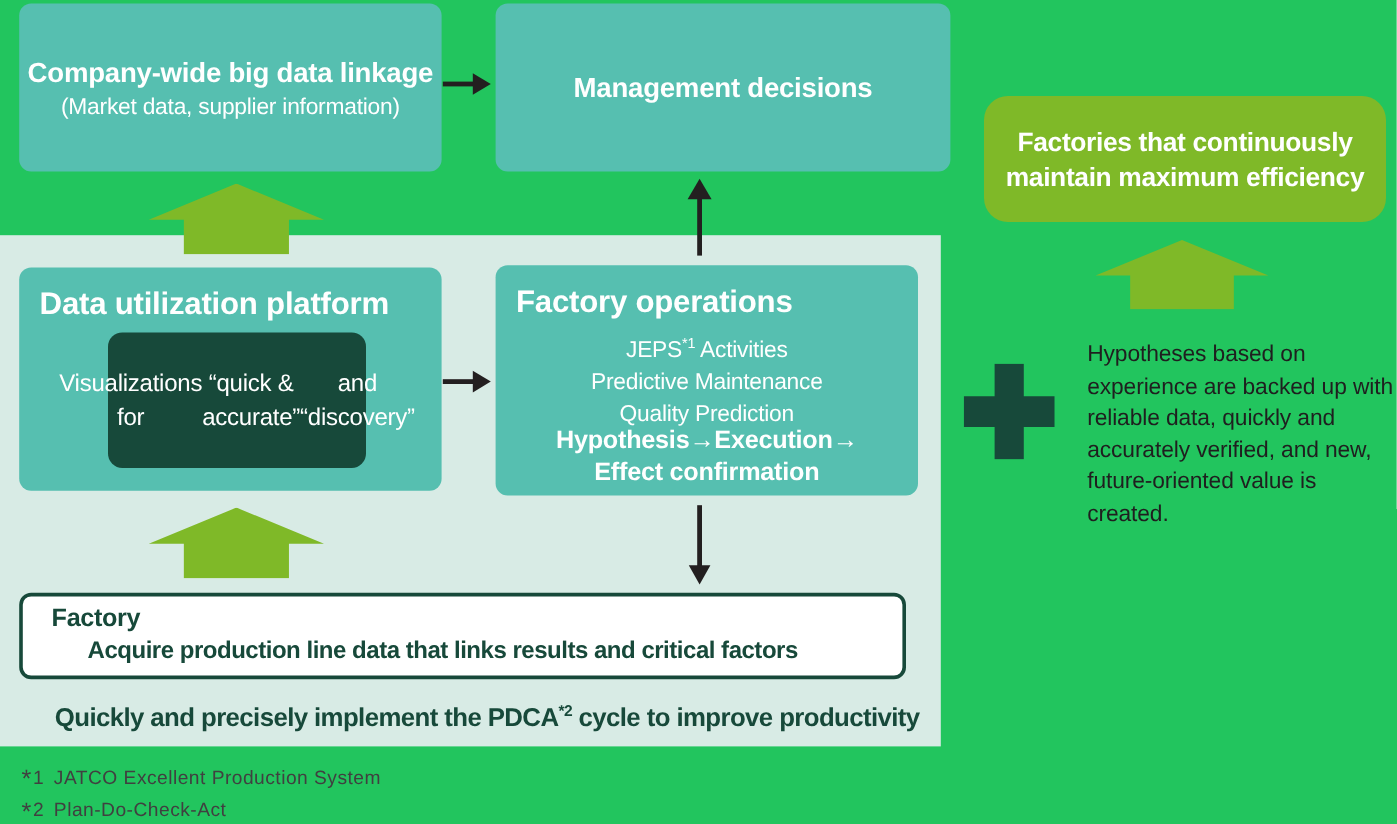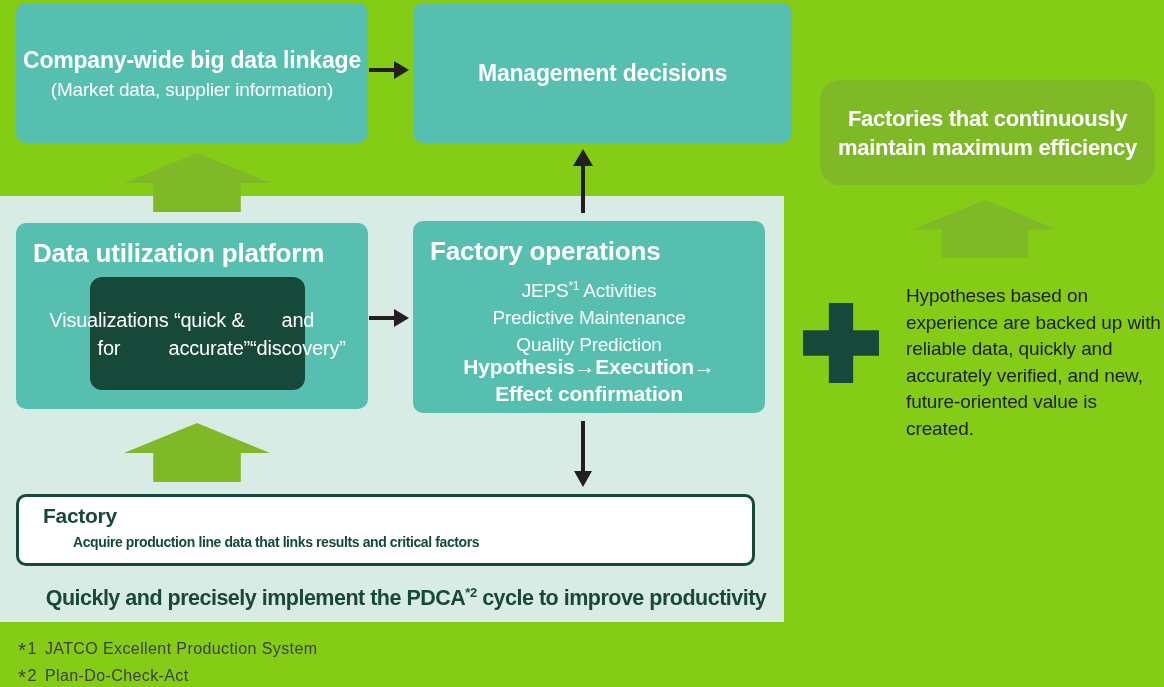--- a/index.html
+++ b/index.html
@@ -1,18 +1,18 @@
 <!DOCTYPE html>
 <html style="--teal: #56bfb0; --panel_bg: #d8ebe5; --green: #7fb928; --dark_green: #17493a; --arrow: #231f20; --text: #1f1f1f; --footnote: #404040;"><head>
 <meta charset="utf-8">
 <style>
   html,body { margin:0; padding:0; background:#ffffff; }
   .stage {
     position:relative; width:1164px; height:687px; overflow:hidden;
-    background:#84cc16;
+    background:#22c55e;
     font-family:"Liberation Sans","DejaVu Sans",sans-serif;
     -webkit-font-smoothing:antialiased;
   }
   
   .box { position:absolute; box-sizing:border-box; border-radius:10px; }
   .teal { background:var(--teal,#56bfb0); color:#ffffff; }
   .greenbox { background:var(--green,#7fb928); color:#ffffff; border-radius:20px; }
   .center-col { display:flex; flex-direction:column; justify-content:center; align-items:center; text-align:center; }
   .box-title { font-size:23px; font-weight:bold; letter-spacing:-0.2px; line-height:28px; }
   .box-sub { font-size:19px; margin-top:5px; letter-spacing:-0.2px; }
@@ -33,21 +33,21 @@
   .factops-box   { left:413px; top:221px; width:352px; height:192px; }
   .ops-items { position:absolute; left:0; top:52px; width:100%; text-align:center; font-size:19px; line-height:27px; letter-spacing:-0.2px; }
   .ops-items sup { font-size:12px; }
   .ops-flow  { position:absolute; left:0; top:132px; width:100%; text-align:center; font-size:21px; font-weight:bold; line-height:27px; letter-spacing:-0.2px; }
   .factory-outline {
     position:absolute; left:16px; top:494px; width:739px; height:72px; box-sizing:border-box;
     background:#ffffff; border:3px solid var(--dark_green,#17493a); border-radius:10px;
     color:var(--dark_green,#17493a); padding-top:6px;
   }
   .factory-title { margin-left:24px; font-size:21px; font-weight:bold; letter-spacing:-0.3px; line-height:26px; }
-  .factory-body  { margin-left:54px; font-size:14px; font-weight:bold; letter-spacing:-0.4px; line-height:26px; }
+  .factory-body  { margin-left:54px; font-size:20px; font-weight:bold; letter-spacing:-0.4px; line-height:26px; }
   .panel-caption {
     position:absolute; left:14px; top:585px; width:784px; text-align:center;
     font-size:21.5px; font-weight:bold; color:var(--dark_green,#17493a); letter-spacing:-0.5px;
   }
   .panel-caption sup { font-size:13px; }
   .goal-box { left:820px; top:80px; width:335px; height:105px; font-size:22px; font-weight:bold; line-height:29px; letter-spacing:-0.3px; }
 
   
   .block-arrow { position:absolute; background:var(--green,#7fb928); z-index:3;
     clip-path:polygon(50% 0, 100% 51%, 80% 51%, 80% 100%, 20% 100%, 20% 51%, 0 51%); }

